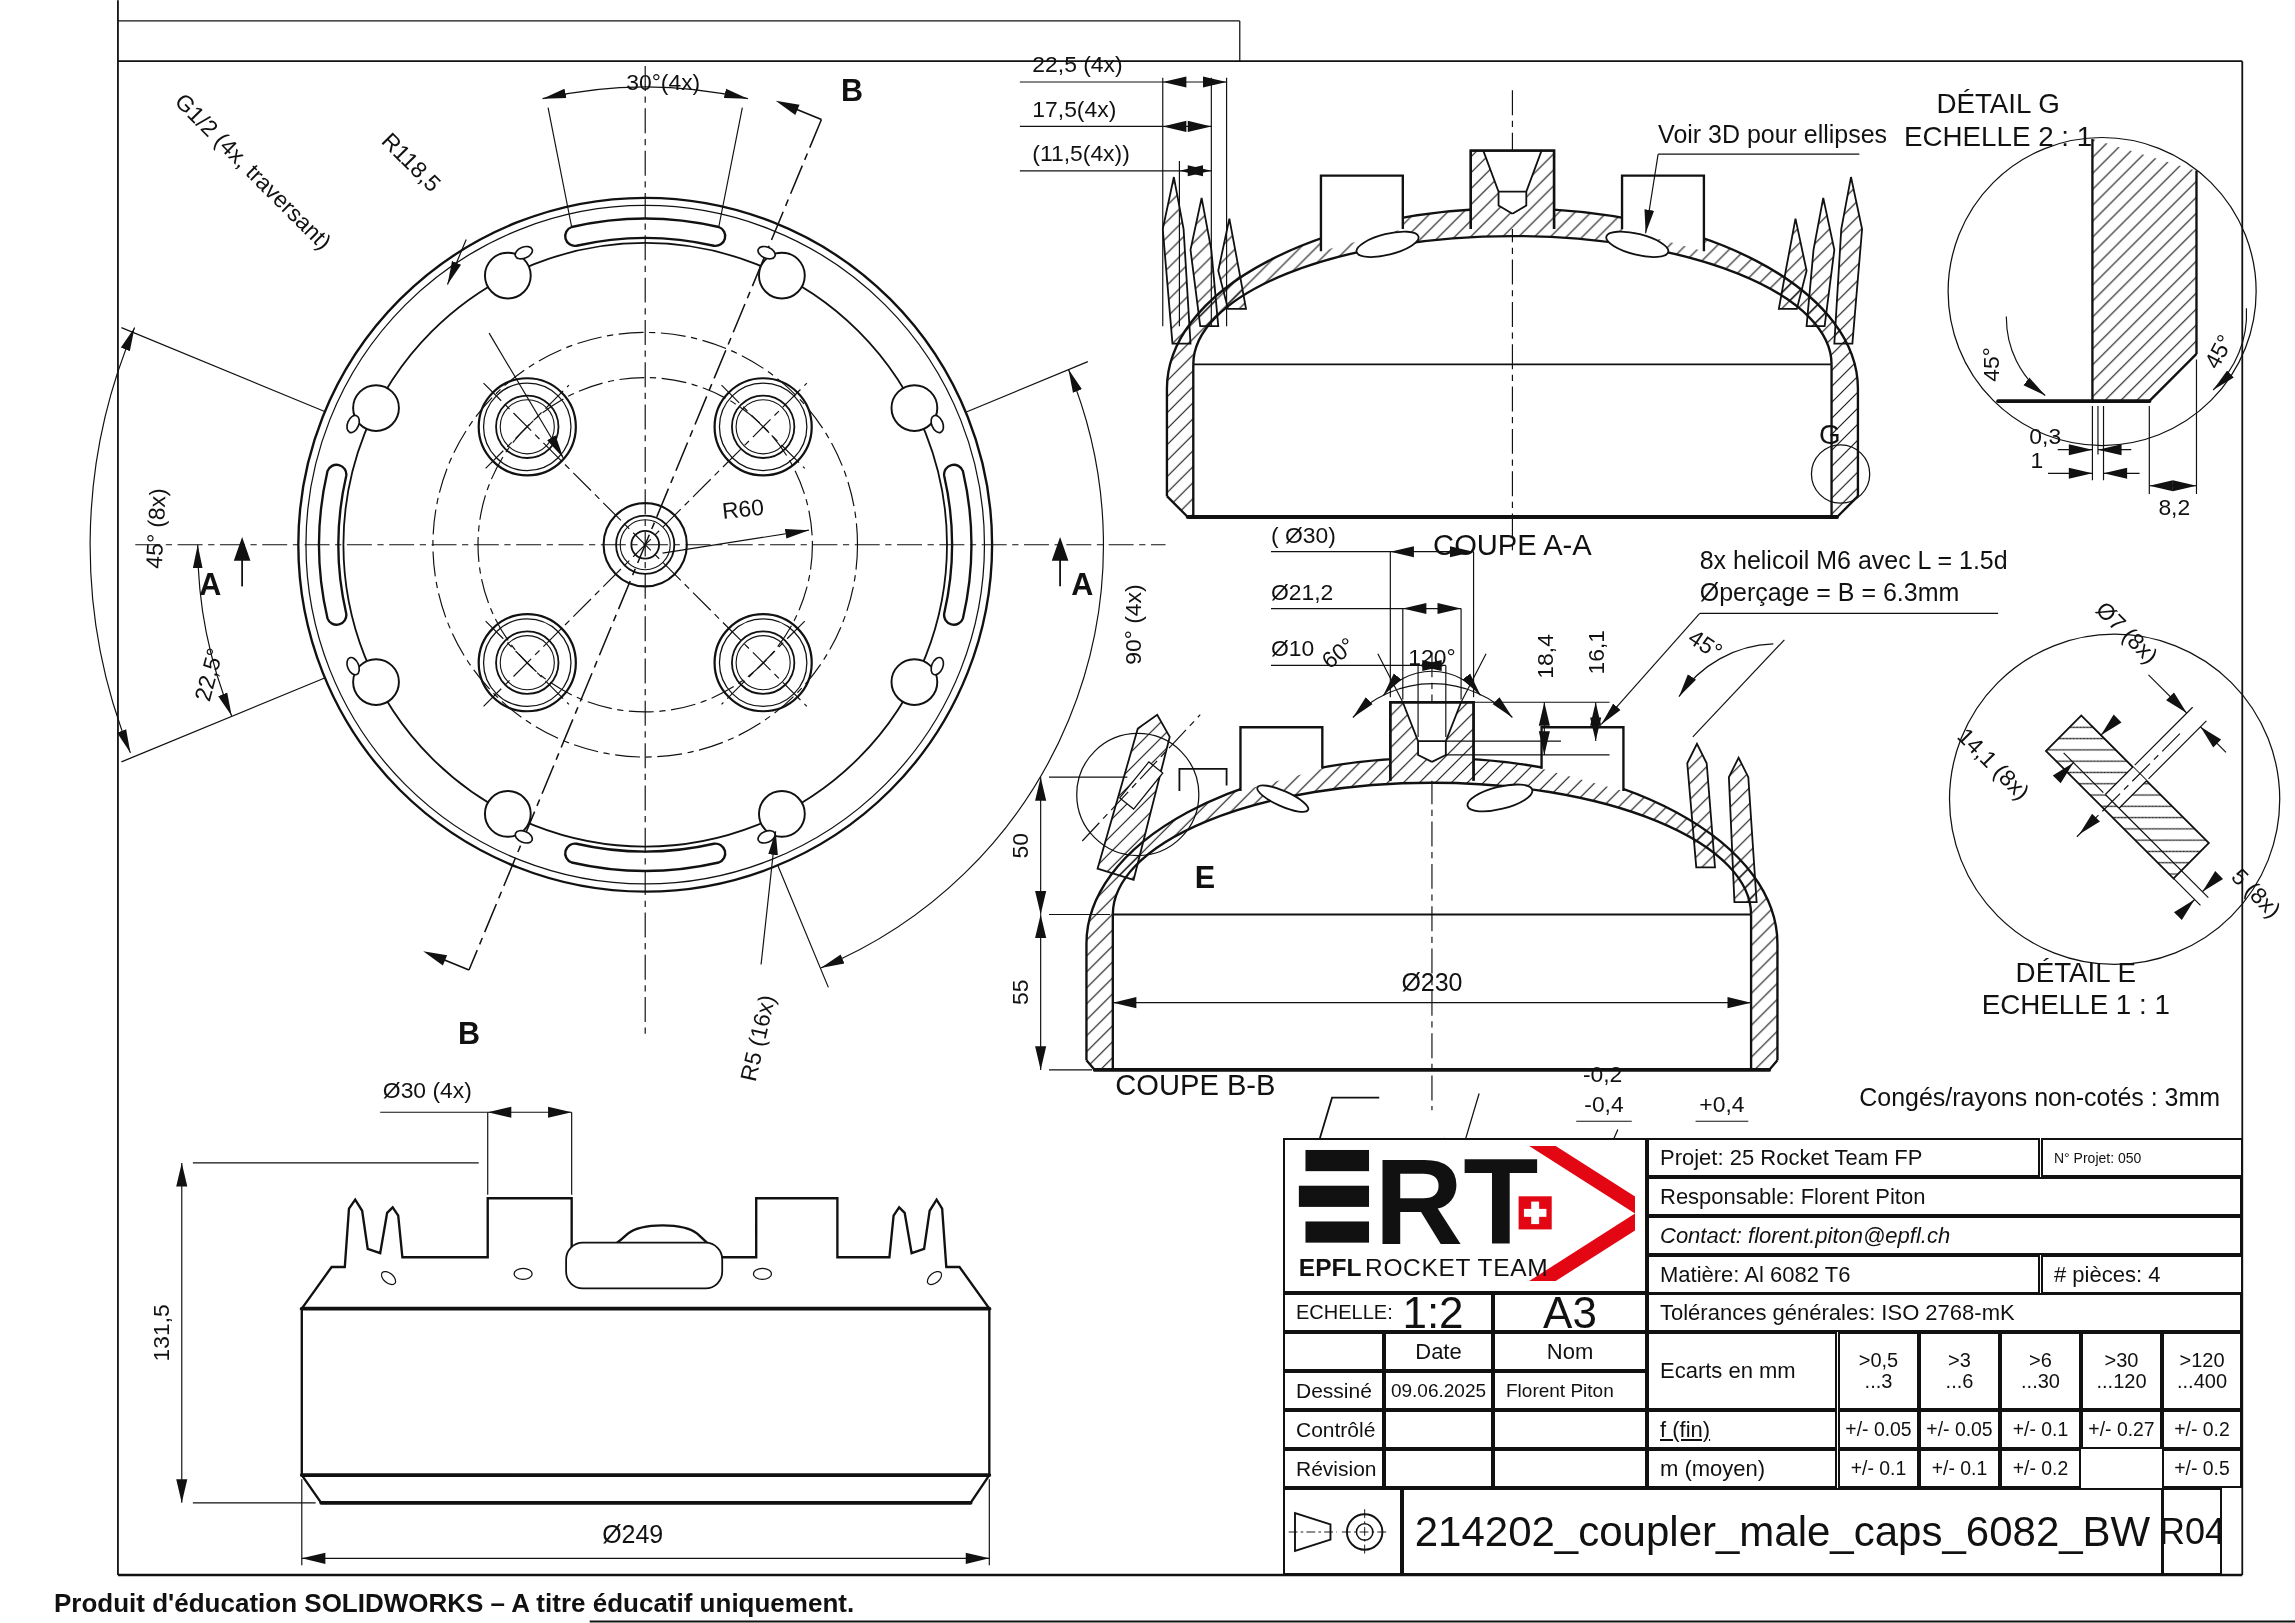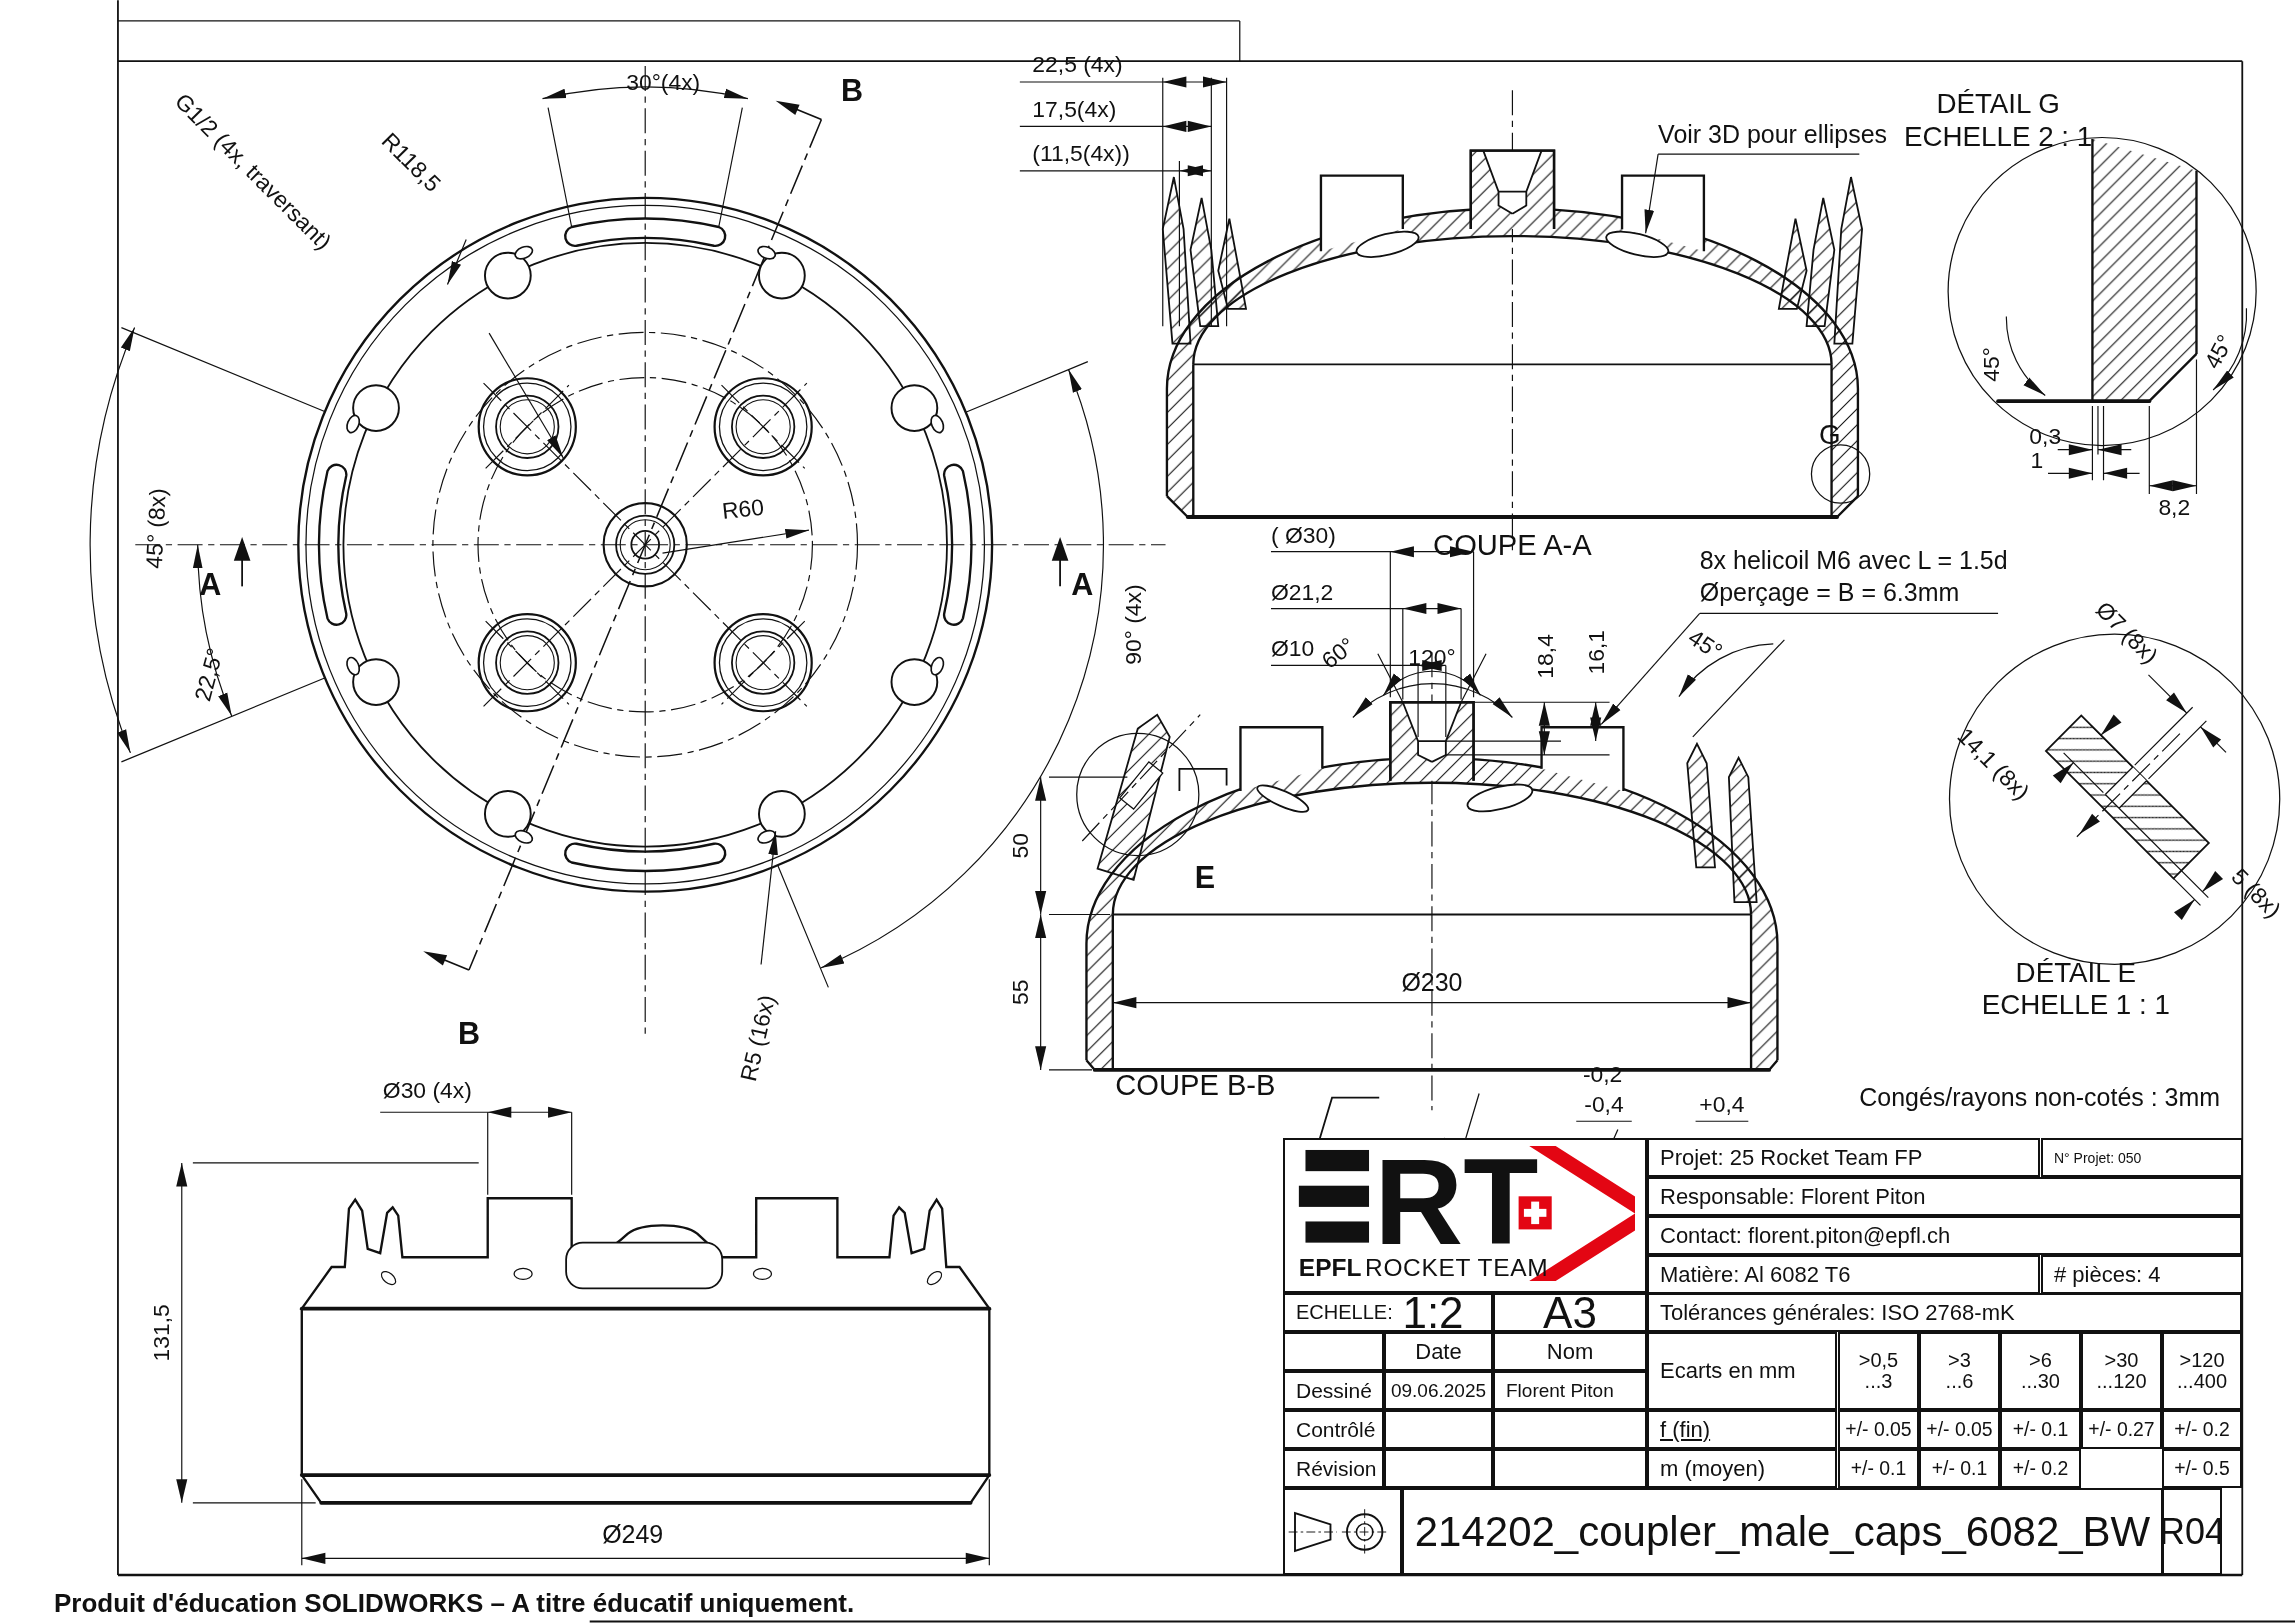--- a/index.html
+++ b/index.html
@@ -519,21 +519,21 @@
 
   <div class="cell" style="left:1647px;top:1138px;width:393px;height:39px;font-size:22px;">
       <span class="pad">Projet: 25 Rocket Team FP</span>
     </div>
   <div class="cell" style="left:2041px;top:1138px;width:202px;height:39px;font-size:14px;">
       <span class="pad">N° Projet: 050</span>
     </div>
   <div class="cell" style="left:1647px;top:1177px;width:595px;height:39px;font-size:22px;">
       <span class="pad">Responsable: Florent Piton</span>
     </div>
-  <div class="cell" style="left:1647px;top:1216px;width:595px;height:39px;font-size:22px;">
+  <div class="cell" style="left:1647px;top:1216px;width:595px;height:39px;font-size:22px;font-style:italic;">
       <span class="pad">Contact: florent.piton@epfl.ch</span>
     </div>
   <div class="cell" style="left:1647px;top:1255px;width:393px;height:39px;font-size:22px;">
       <span class="pad">Matière: Al 6082 T6</span>
     </div>
   <div class="cell" style="left:2041px;top:1255px;width:202px;height:39px;font-size:22px;">
       <span class="pad"># pièces:   4</span>
     </div>
   <div class="cell" style="left:1647px;top:1293px;width:595px;height:39px;font-size:22px;">
       <span class="pad">Tolérances générales:   ISO 2768-mK</span>

